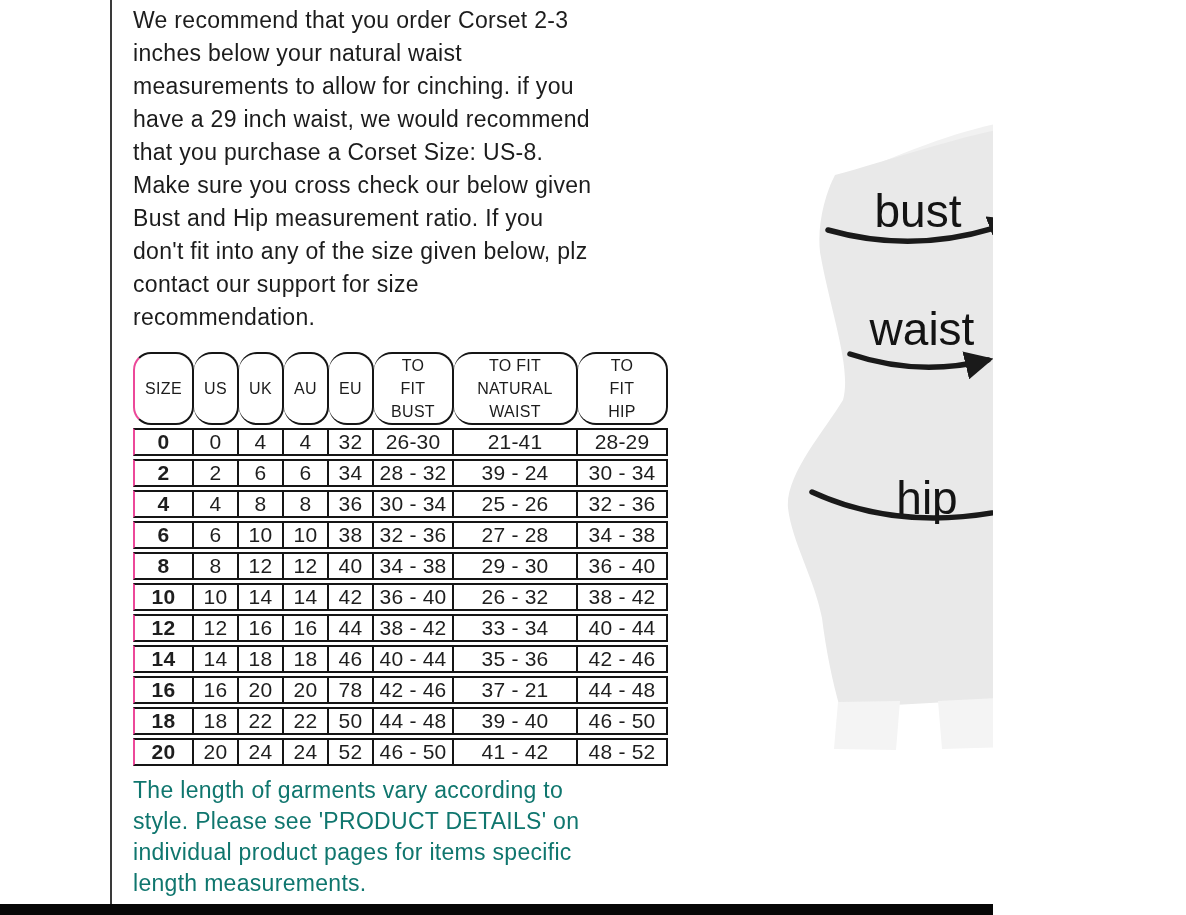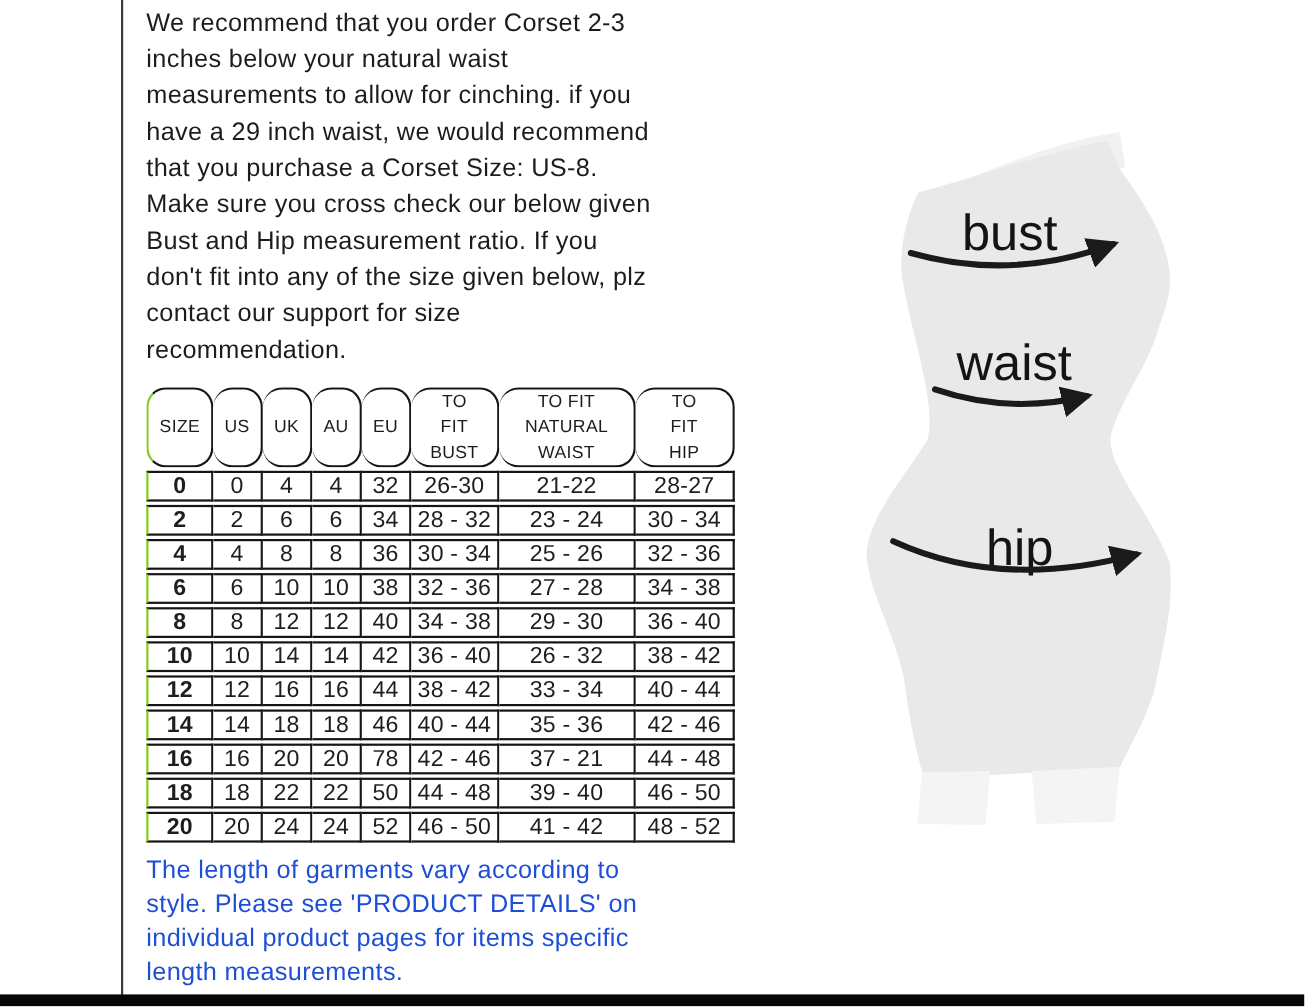--- a/index.html
+++ b/index.html
@@ -1,21 +1,21 @@
 <!DOCTYPE html>
 <html><head>
 <meta charset="utf-8">
 <style>
   * { margin: 0; padding: 0; box-sizing: border-box; }
   html, body { background: #ffffff; }
   body { font-family: "Liberation Sans", sans-serif; color: #1c1c1c; }
 
   .canvas {
     position: relative;
-    width: 1186px;
+    width: 993px;
     height: 915px;
     background: #ffffff;
     overflow: hidden;
   }
 
   .left-rule {
     position: absolute;
     left: 110px; top: 0;
     width: 2px; height: 905px;
     background: #3a3a3a;
@@ -50,21 +50,21 @@
   }
   .size-table th, .size-table td {
     border: 2px solid #151515;
     border-left: none;
     text-align: center;
     vertical-align: middle;
     background: #ffffff;
     overflow: hidden;
   }
   .size-table th:first-child, .size-table td:first-child {
-    border-left: 2px solid #84cc16;
+    border-left: 2px solid #ec4899;
   }
   .size-table th {
     height: 72px;
     font-size: 16px;
     font-weight: normal;
     line-height: 23px;
     white-space: pre-line;
     letter-spacing: 0.3px;
     border-radius: 18px;
   }
@@ -78,21 +78,21 @@
   .size-table td:first-child { font-weight: bold; }
 
   .length-note {
     position: absolute;
     left: 133px; top: 775px;
     width: 565px;
     font-size: 23px;
     line-height: 31px;
     letter-spacing: 0.3px;
     white-space: pre-line;
-    color: #1d4ed8;
+    color: #0f766e;
   }
 
   .figure {
     position: absolute;
     left: 770px; top: 90px;
     width: 420px; height: 680px;
   }
   .figure svg { display: block; }
   .figure-label {
     font-family: "Liberation Sans", sans-serif;
@@ -148,31 +148,31 @@
       </tr>
     </thead>
     <tbody>
       <tr>
         <td>0</td>
         <td>0</td>
         <td>4</td>
         <td>4</td>
         <td>32</td>
         <td>26-30</td>
-        <td>21-22</td>
-        <td>28-27</td>
+        <td>21-41</td>
+        <td>28-29</td>
       </tr>
       <tr>
         <td>2</td>
         <td>2</td>
         <td>6</td>
         <td>6</td>
         <td>34</td>
         <td>28 - 32</td>
-        <td>23 - 24</td>
+        <td>39 - 24</td>
         <td>30 - 34</td>
       </tr>
       <tr>
         <td>4</td>
         <td>4</td>
         <td>8</td>
         <td>8</td>
         <td>36</td>
         <td>30 - 34</td>
         <td>25 - 26</td>

